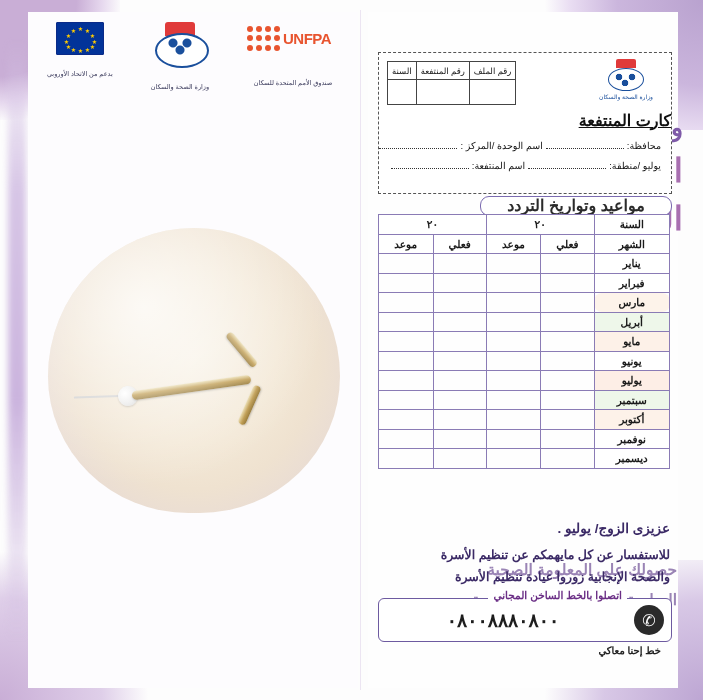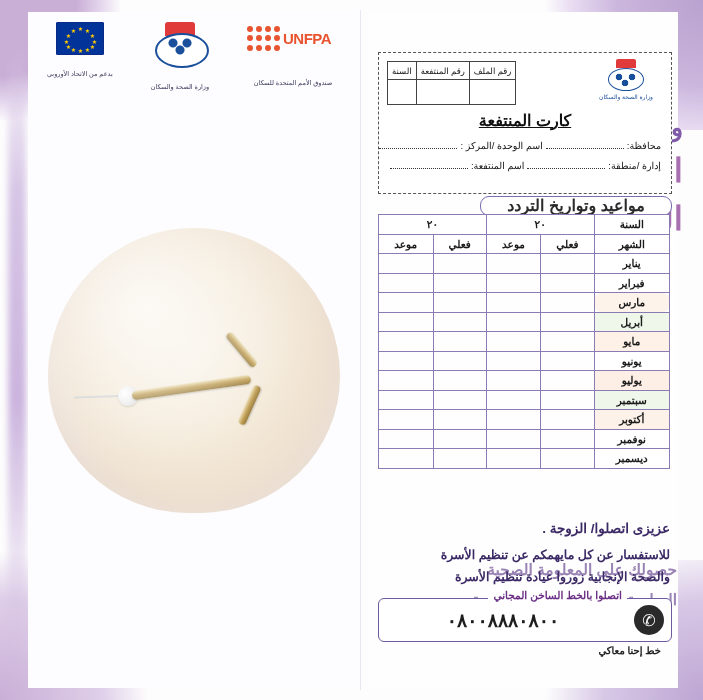--- a/index.html
+++ b/index.html
@@ -174,21 +174,21 @@
   .moh-mini .m-cap{font-size:6px;color:#1a4f9c;margin-top:2px;}
   .mini-table{
     position:absolute;left:8px;top:8px;border-collapse:collapse;
   }
   .mini-table td{
     border:1px solid #444;font-size:8.5px;text-align:center;padding:2px 4px;height:13px;
     color:#111;
   }
   .mini-table td.blank{height:20px;}
   .card-title{
-    position:absolute;left:0;right:0;top:58px;text-align:center;
+    position:absolute;left:0;right:0;top:58px;text-align:right;
     font-size:16px;font-weight:bold;color:#111;
   }
   .card-title u{text-decoration-thickness:1px;}
   .fields{
     position:absolute;left:10px;right:10px;top:86px;font-size:9.5px;color:#111;
   }
   .field-row{display:flex;justify-content:space-between;margin-bottom:8px;}
   .field{white-space:nowrap;}
   .dots{display:inline-block;border-bottom:1px dotted #333;width:78px;margin:0 3px;height:9px;}
 
@@ -354,21 +354,21 @@
       <div class="field-row">
         <span class="field">
           <span>محافظة:</span><span class="dots"></span>
         </span>
         <span class="field">
           <span>اسم الوحدة /المركز :</span><span class="dots"></span>
         </span>
       </div>
       <div class="field-row">
         <span class="field">
-          <span>إدارة /منطقة:</span><span class="dots"></span>
+          <span>يوليو /منطقة:</span><span class="dots"></span>
         </span>
         <span class="field">
           <span>اسم المنتفعة:</span><span class="dots"></span>
         </span>
       </div>
     </div>
   </div>
 
   <div class="sched-title">مواعيد وتواريخ التردد</div>
 
@@ -462,21 +462,21 @@
           <td class="month" style="background: rgb(255, 255, 255);">ديسمبر</td>
           <td></td>
           <td></td>
           <td></td>
           <td></td>
         </tr>
       </tbody>
   </table>
 
   <div class="bottom-text">
-    <div class="bt1">عزيزى اتصلوا/ الزوجة .</div>
+    <div class="bt1">عزيزى الزوج/ يوليو .</div>
     <div class="bt2">للاستفسار عن كل مايهمكم عن تنظيم الأسرة</div>
     <div class="bt2">والصحة الإنجابية زوروا عيادة تنظيم الأسرة</div>
   </div>
 
   <div class="hotline">
     <div class="phone-ic">✆</div>
     <div class="hot-num">٠٨٠٠٨٨٨٠٨٠٠</div>
     <div class="hot-label">اتصلوا بالخط الساخن المجاني</div>
     <div class="hot-sub">خط إحنا معاكي</div>
   </div>

